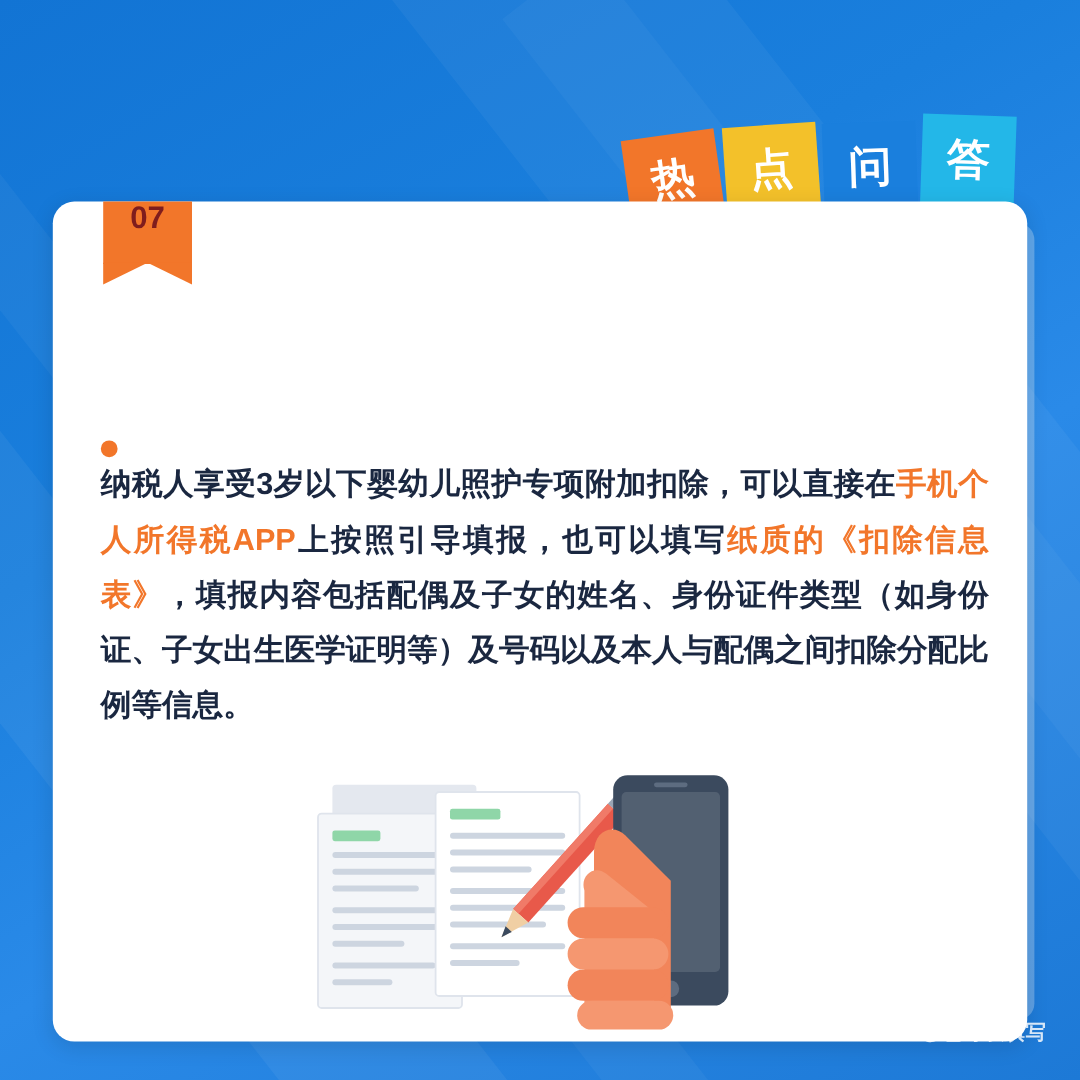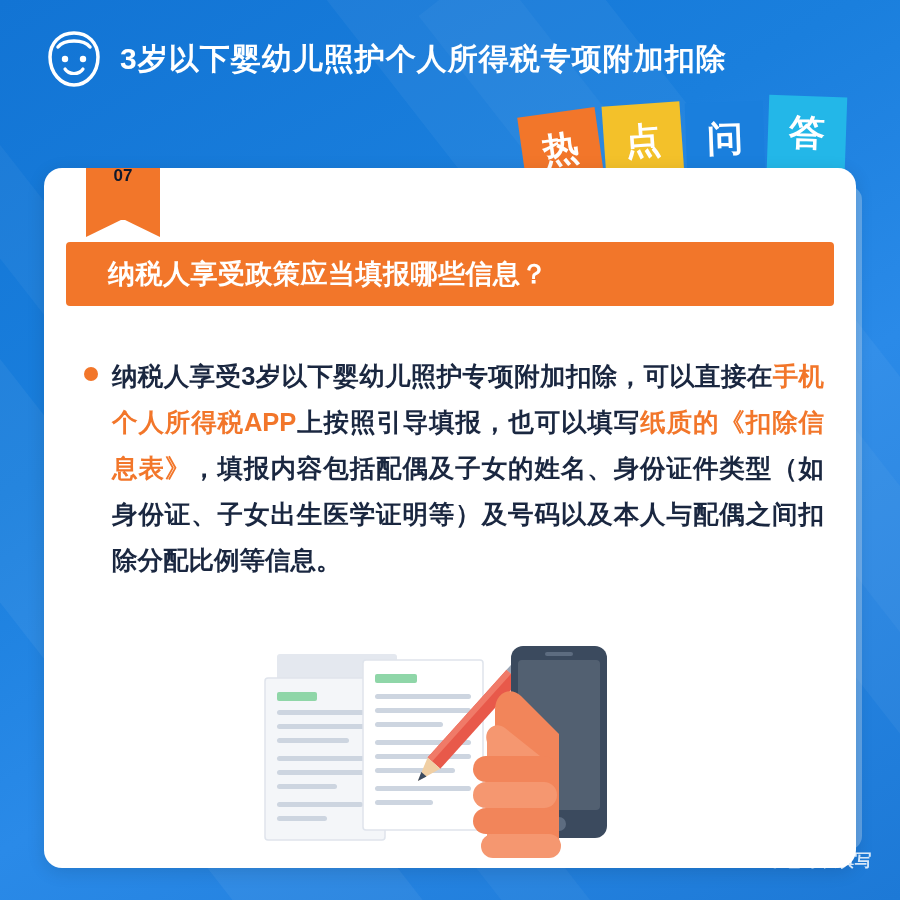--- a/index.html
+++ b/index.html
@@ -102,22 +102,22 @@
   }
 
   
   .ribbon {
     position: absolute;
     left: 86px;
     top: 152px;
     width: 74px;
     height: 68px;
     background: #f2762a;
-    color: #0f172a;
-    font-size: 17px;
+    color: #7f1d1d;
+    font-size: 26px;
     font-weight: bold;
     display: flex;
     align-items: flex-start;
     justify-content: center;
     padding-top: 14px;
     box-sizing: border-box;
     z-index: 4;
   }
   .ribbon::after {
     content: "";
@@ -151,20 +151,21 @@
     letter-spacing: 0.5px;
   }
 
   
   .body-wrap {
     position: absolute;
     left: 40px;
     top: 185px;
     width: 740px;
     display: flex;
+    flex-direction: column;
   }
   .bullet {
     width: 14px;
     height: 14px;
     border-radius: 50%;
     background: #f2762a;
     flex: 0 0 14px;
     margin-top: 14px;
     margin-right: 14px;
   }
@@ -202,47 +203,32 @@
 </head>
 <body>
 
 <div class="poster">
 
   <div class="bg-band b1"></div>
   <div class="bg-band b2"></div>
   <div class="bg-band b3"></div>
   <div class="bg-band b4"></div>
 
-  <div class="header">
-    <span class="baby-icon">
-      <svg viewBox="0 0 60 60" width="60" height="60" aria-hidden="true">
-        <path d="M30 4 C16 4 6 14 6 28 C6 44 17 56 30 56 C43 56 54 44 54 28 C54 14 44 4 30 4 Z" fill="none" stroke="#ffffff" stroke-width="3.5"></path>
-        <path d="M14 18 C20 10 40 10 46 18" fill="none" stroke="#ffffff" stroke-width="3.5" stroke-linecap="round"></path>
-        <circle cx="21" cy="30" r="3.2" fill="#ffffff"></circle>
-        <circle cx="39" cy="30" r="3.2" fill="#ffffff"></circle>
-        <path d="M21 40 C25 46 35 46 39 40" fill="none" stroke="#ffffff" stroke-width="3.2" stroke-linecap="round"></path>
-      </svg>
-    </span>
-    <div class="header-title">3岁以下婴幼儿照护个人所得税专项附加扣除</div>
-  </div>
 
   <div class="hot-qa">
     <div class="hot-tile t0">热</div>
     <div class="hot-tile t1">点</div>
     <div class="hot-tile t2">问</div>
     <div class="hot-tile t3">答</div>
   </div>
 
   <div class="card-shadow-right"></div>
 
   <div class="card">
 
-    <div class="question-bar">
-      <div class="question-text">纳税人享受政策应当填报哪些信息？</div>
-    </div>
 
     <div class="body-wrap">
       <div class="bullet"></div>
       <div class="paragraph">
         <span>纳税人享受3岁以下婴幼儿照护专项附加扣除，可以直接在</span><span class="hl">手机个人所得税APP</span><span>上按照引导填报，也可以填写</span><span class="hl">纸质的《扣除信息表》</span><span>，填报内容包括配偶及子女的姓名、身份证件类型（如身份证、子女出生医学证明等）及号码以及本人与配偶之间扣除分配比例等信息。</span>
       </div>
     </div>
 
     <div class="illustration">
       <svg viewBox="0 0 420 225" width="420" height="225" aria-hidden="true">

